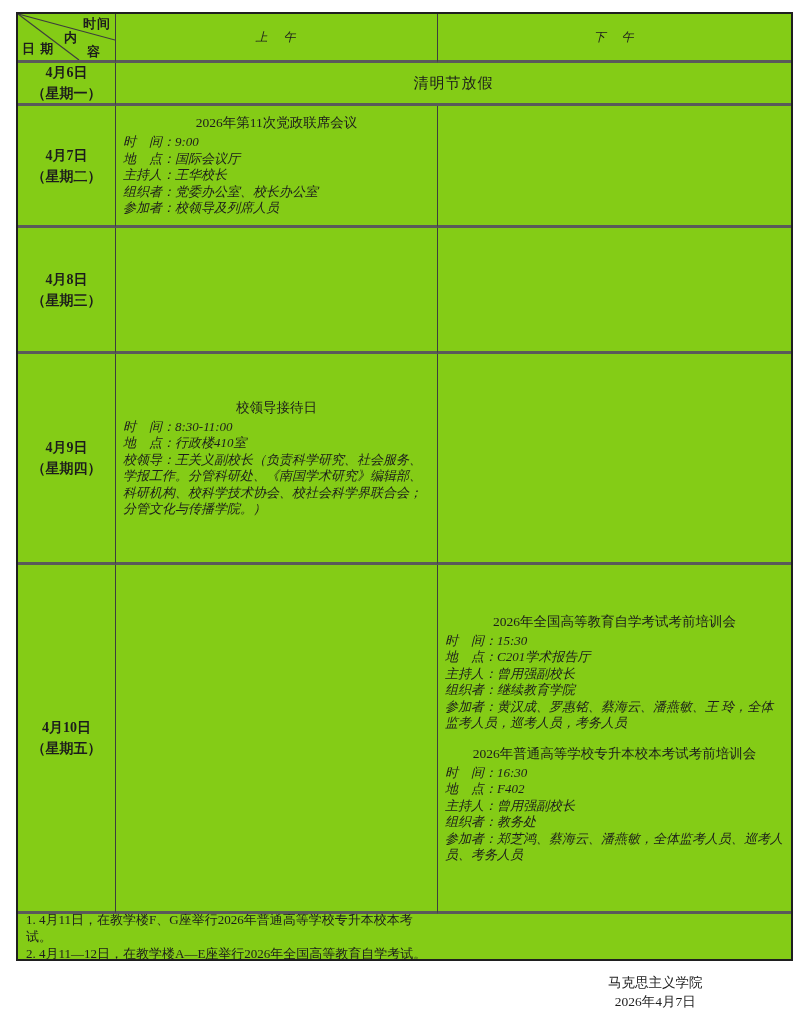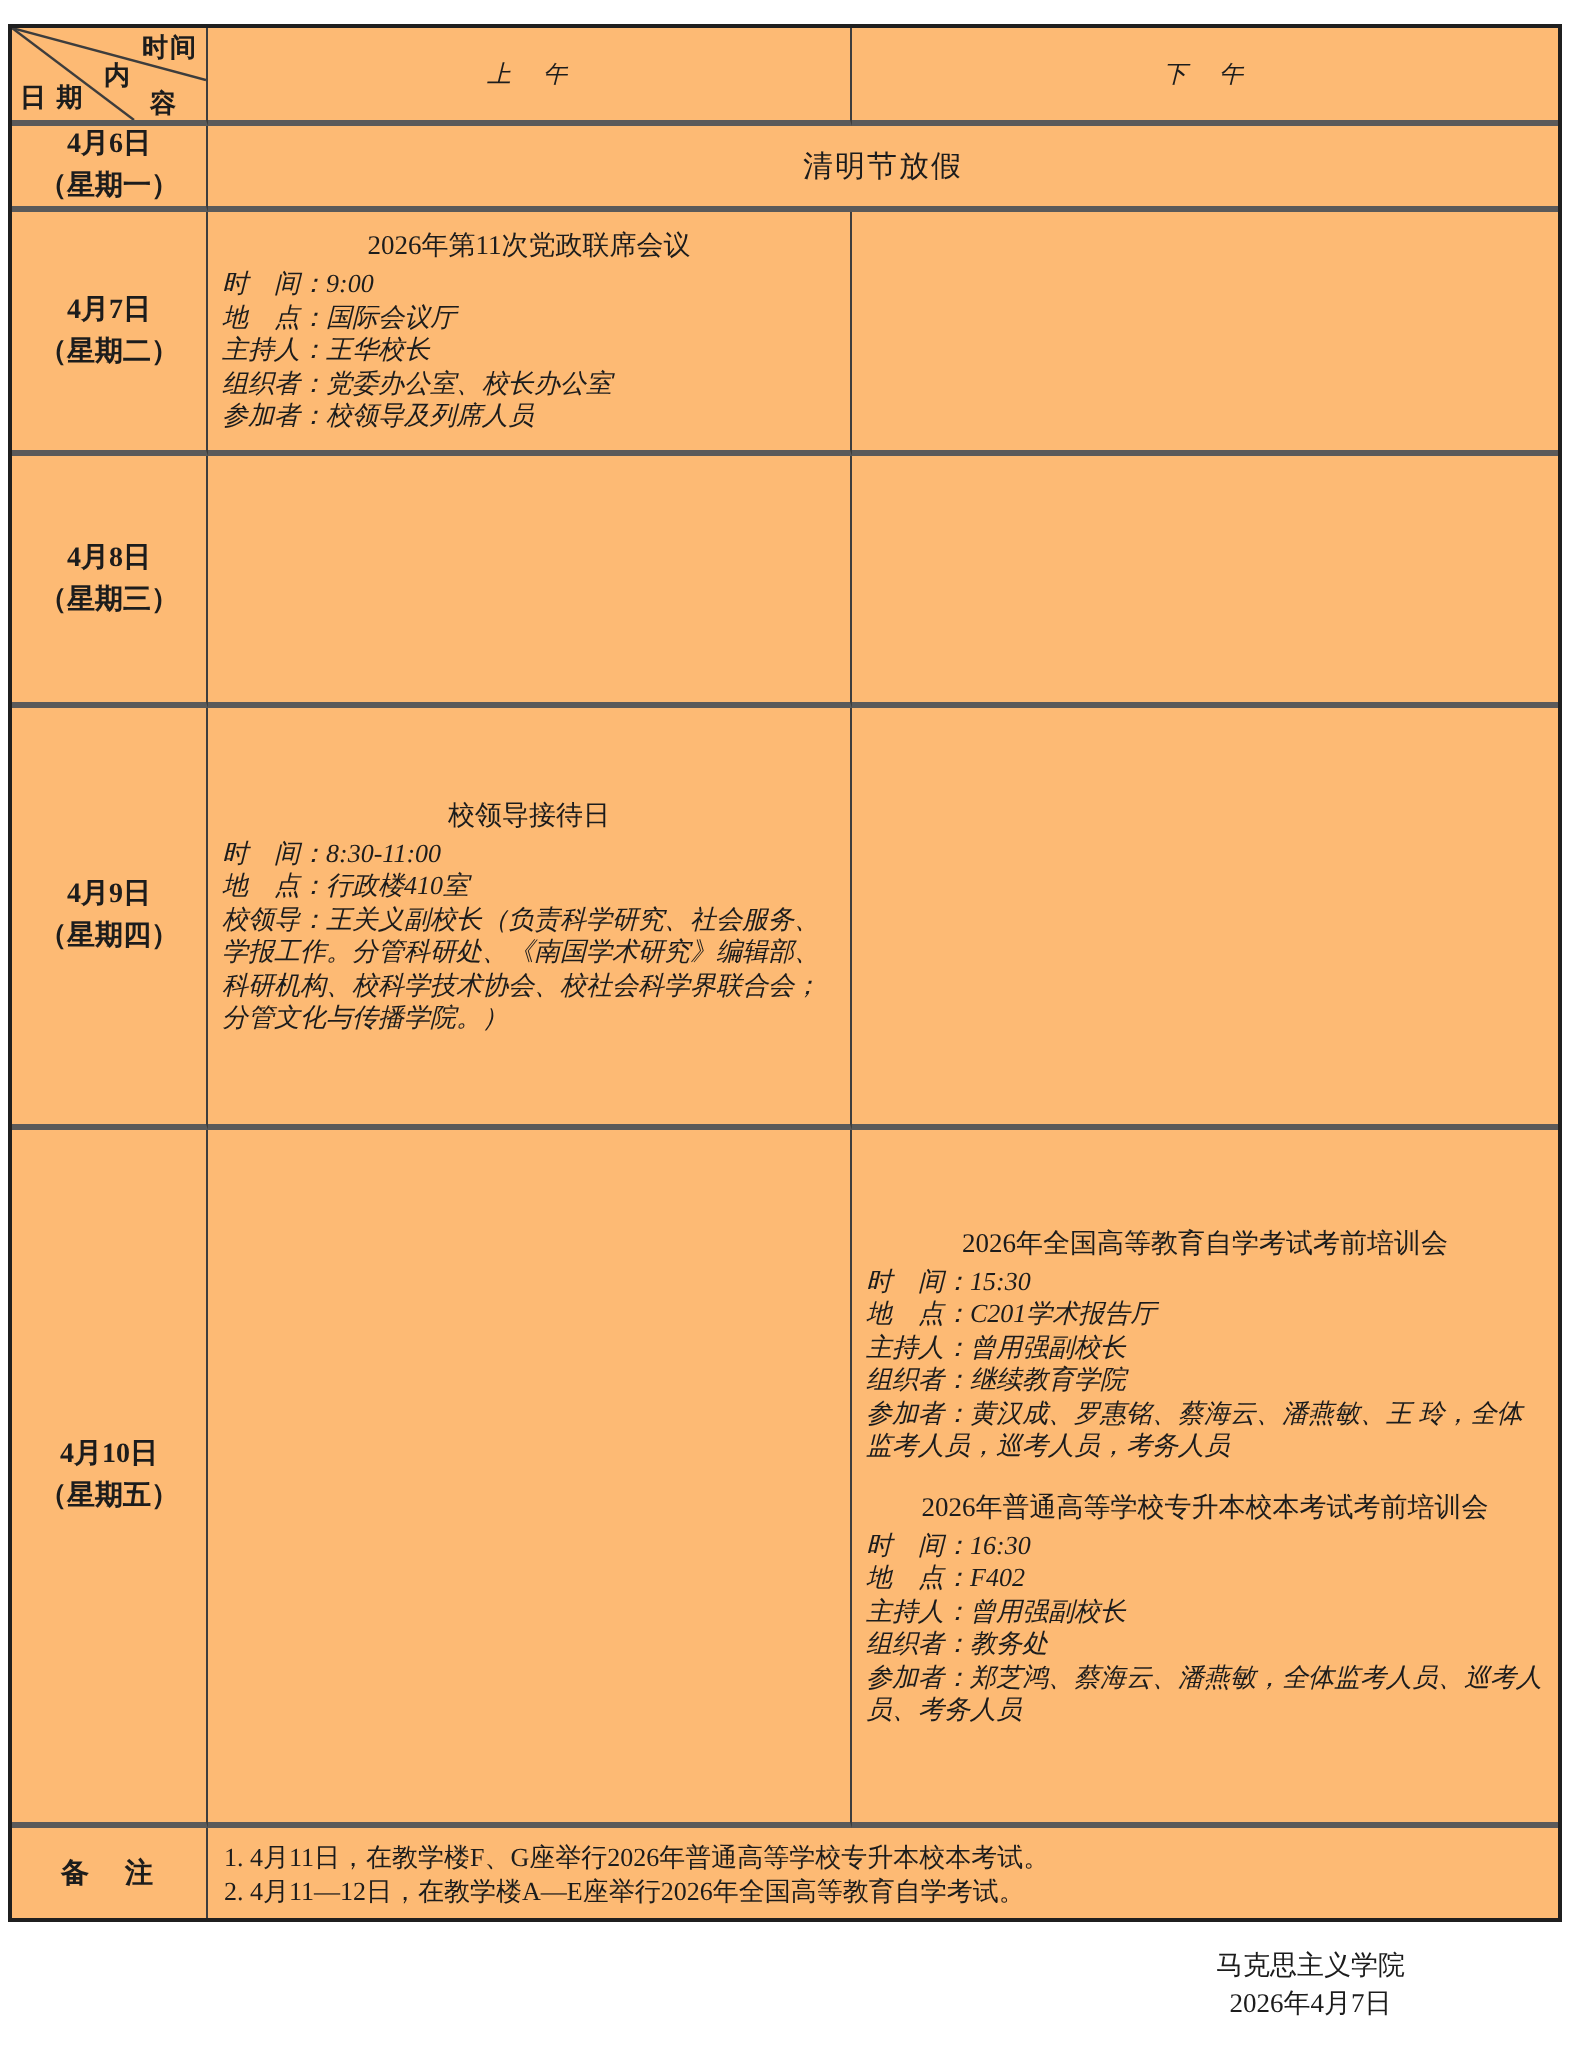--- a/index.html
+++ b/index.html
@@ -6,26 +6,26 @@
   body {
     width:798px; height:1031px;
     background:#ffffff;
     font-family:"Liberation Serif","DejaVu Serif",serif;
     color:#1c1c1c;
     position:relative;
     overflow:hidden;
   }
 
   .schedule-table {
-    position:absolute; left:4px; top:12px;
+    position:absolute; left:16px; top:12px;
     display:grid;
     grid-template-columns:98px 322px 353px;
     grid-template-rows:49px 43px 122px 126px 211px 349px 45px;
     border:2px solid #1f1f1f;
-    background:#fdba74;
+    background:#84cc16;
   }
   .cell {
     box-sizing:border-box;
     border-right:1px solid #3d3d3d;
     border-bottom:3px solid #5a5a5a;
     display:flex; flex-direction:column; justify-content:center;
     overflow:hidden;
   }
   .cell.no-right { border-right:none; }
   .cell.no-bottom { border-bottom:none; }
@@ -148,21 +148,20 @@
       <div class="event-lines">
           <div class="line">时　间：16:30</div>
           <div class="line">地　点：F402</div>
           <div class="line">主持人：曾用强副校长</div>
           <div class="line">组织者：教务处</div>
           <div class="line">参加者：郑芝鸿、蔡海云、潘燕敏，全体监考人员、巡考人员、考务人员</div>
         </div>
     </div>
   </div>
 
-  <div class="cell notes-label no-bottom">备　注</div>
   <div class="cell notes-cell span2 no-right no-bottom">
       <div class="line">1. 4月11日，在教学楼F、G座举行2026年普通高等学校专升本校本考试。</div>
       <div class="line">2. 4月11—12日，在教学楼A—E座举行2026年全国高等教育自学考试。</div>
     </div>
 
 </div>
 
 <div class="doc-footer">
   <div>马克思主义学院</div>
   <div>2026年4月7日</div>

